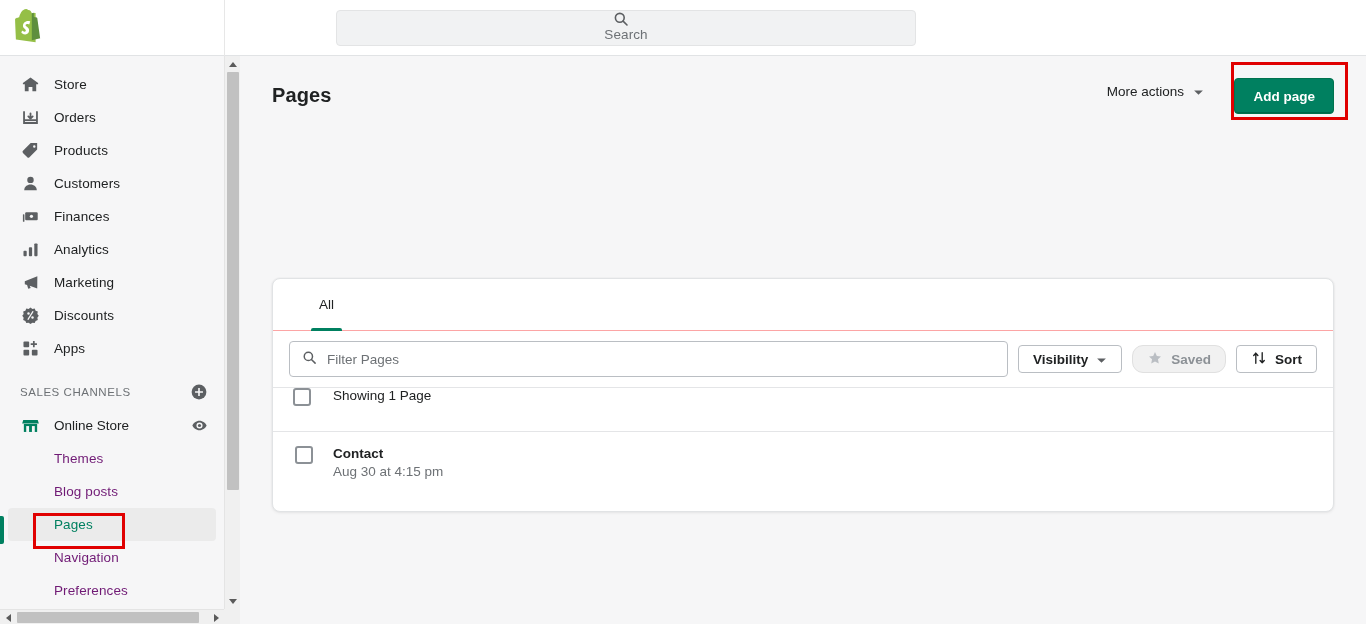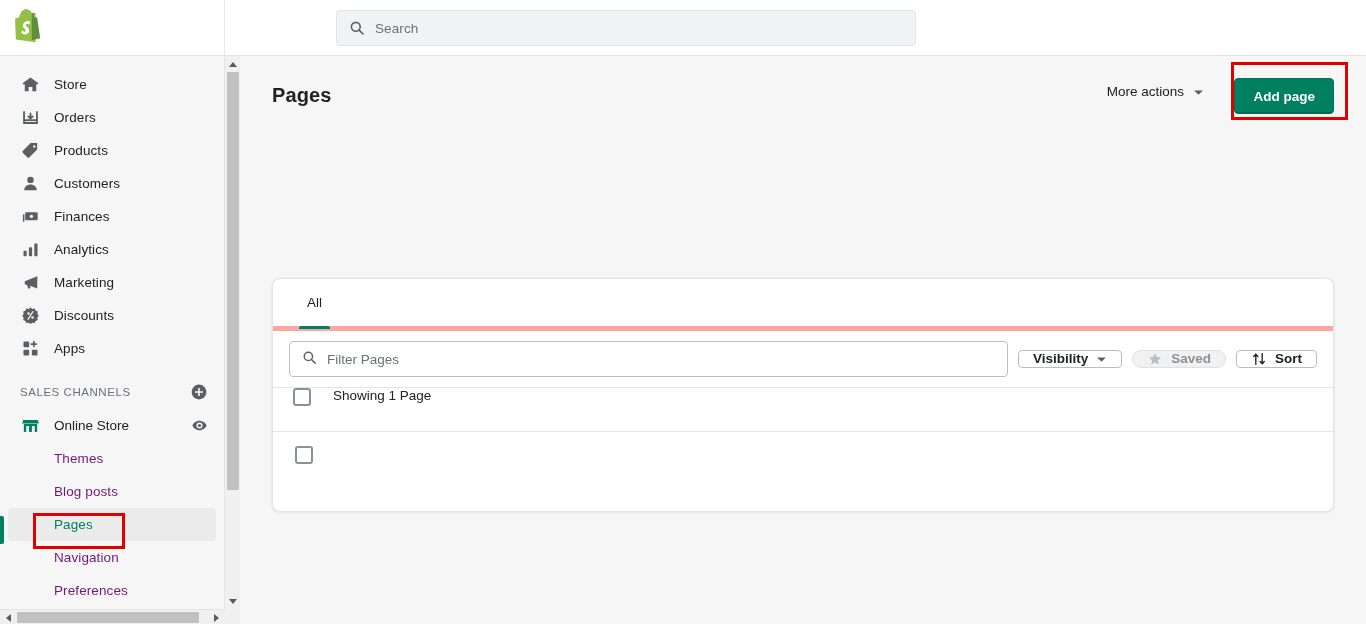--- a/index.html
+++ b/index.html
@@ -15,21 +15,21 @@
     position: absolute; top:0; left:0; width:1366px; height:56px;
     background:#ffffff; display:flex; align-items:center;
     border-bottom:1px solid #e1e3e5;
   }
   .logo-mark { position:absolute; left:12px; top:9px; width:34px; height:38px; }
   .topbar-sep { position:absolute; left:224px; top:0; width:1px; height:56px; background:#e7e7e7; }
 
   .searchwrap {
     position:absolute; left:336px; top:10px; width:580px; height:36px;
     background:#f1f2f3; border:1px solid #e3e4e5; border-radius:4px;
-    display:flex; align-items:center; padding:0 12px; cursor:text;
+    display:flex; align-items:center; padding:0 12px; cursor:text;flex-direction:column;
   }
   .search-icon { width:16px; height:16px; flex:0 0 16px; margin-right:10px; }
   .search-ph { font-size:13.5px; color:#6d7175; letter-spacing:.1px; }
 
   .brandlogo {
     position:absolute; left:1148px; top:14px; width:40px; height:26px;
     display:flex; flex-direction:column; align-items:center; justify-content:center;margin-top:44px;
   }
   .brandlogo .bl-text { font-size:19px; line-height:19px; font-weight:400; letter-spacing:-.5px; }
   .bl-a { color:#2f6db5; }
@@ -111,33 +111,33 @@
     color:#ffffff; font-size:13.5px; font-weight:600; cursor:pointer;
     box-shadow:inset 0 -1px 0 rgba(0,0,0,.2);
   }
 
   .card {
     position:absolute; left:32px; top:222px; width:1062px; height:234px;
     background:#ffffff; border:1px solid #e1e3e5; border-radius:8px;
     box-shadow:0 0 0 1px rgba(63,63,68,.02), 0 1px 3px rgba(63,63,68,.08);
     overflow:hidden;
   }
-  .tabs { position:relative; height:52px; border-bottom:5px solid #fca5a5; display:flex; align-items:center; padding-left:24px; }
+  .tabs { position:relative; height:52px; border-bottom:1px solid #fca5a5; display:flex; align-items:center; padding-left:36px; }
   .tab { position:relative; height:52px; display:flex; align-items:center; padding:0 10px; font-size:13.5px; color:#202223; cursor:pointer; }
   .tab.active:after { content:""; position:absolute; left:2px; right:2px; bottom:0; height:3px; background:#008060; border-radius:2px 2px 0 0; }
 
   .filterrow { position:relative; height:56px; display:flex; align-items:center; padding:0 16px; gap:10px; }
   .filter-input {
     flex:1; height:36px; background:#ffffff; border:1px solid #babec3; border-radius:4px;
     display:flex; align-items:center; padding:0 12px; cursor:text;
   }
   .filter-input .fi-ph { font-size:13.5px; color:#6d7175; margin-left:10px; }
   .fbtn {
-    height:18px; padding:0 14px; background:#ffffff; border:1px solid #babec3; border-radius:4px;
-    display:flex; gap:8px; font-size:13.5px; font-weight:600; color:#202223; cursor:pointer;
+    height:28px; padding:0 14px; background:#ffffff; border:1px solid #babec3; border-radius:4px;
+    display:flex; align-items:center; gap:8px; font-size:13.5px; font-weight:600; color:#202223; cursor:pointer;
   }
   .fbtn.disabled { background:#f1f1f1; border-color:#e0e0e0; color:#8c9196; cursor:default;border-radius:11px; }
 
   .listrow { display:flex; height:44px; padding-left:20px; border-top:1px solid #e4e5e7; }
   .listrow.first { border-top:1px solid #e4e5e7; }
   .cbox { width:18px; height:18px; border:2px solid #8c9196; border-radius:3px; background:#fff; flex:0 0 18px; margin-right:22px; cursor:pointer; }
   .showing-txt { font-size:13.5px; color:#202223; }
 
   .itemrow { display:flex; align-items:flex-start; height:66px; padding-left:22px; padding-top:12px; border-top:1px solid #e4e5e7; }
   .itemrow .cbox { margin-top:2px; margin-right:20px; }
@@ -417,20 +417,24 @@
         </div>
       </div>
 
       <div class="listrow first">
         <span class="cbox"></span>
         <span class="showing-txt">Showing 1 Page</span>
       </div>
 
       <div class="itemrow">
         <span class="cbox"></span>
+        <span>
+          <span class="item-title">Contact</span><br>
+          <span class="item-sub">Aug 30 at 4:15 pm</span>
+        </span>
       </div>
     </div>
 
   </div>
 
   <div class="anno anno-pages"></div>
   <div class="anno anno-addpage"></div>
 
 </div>
 

